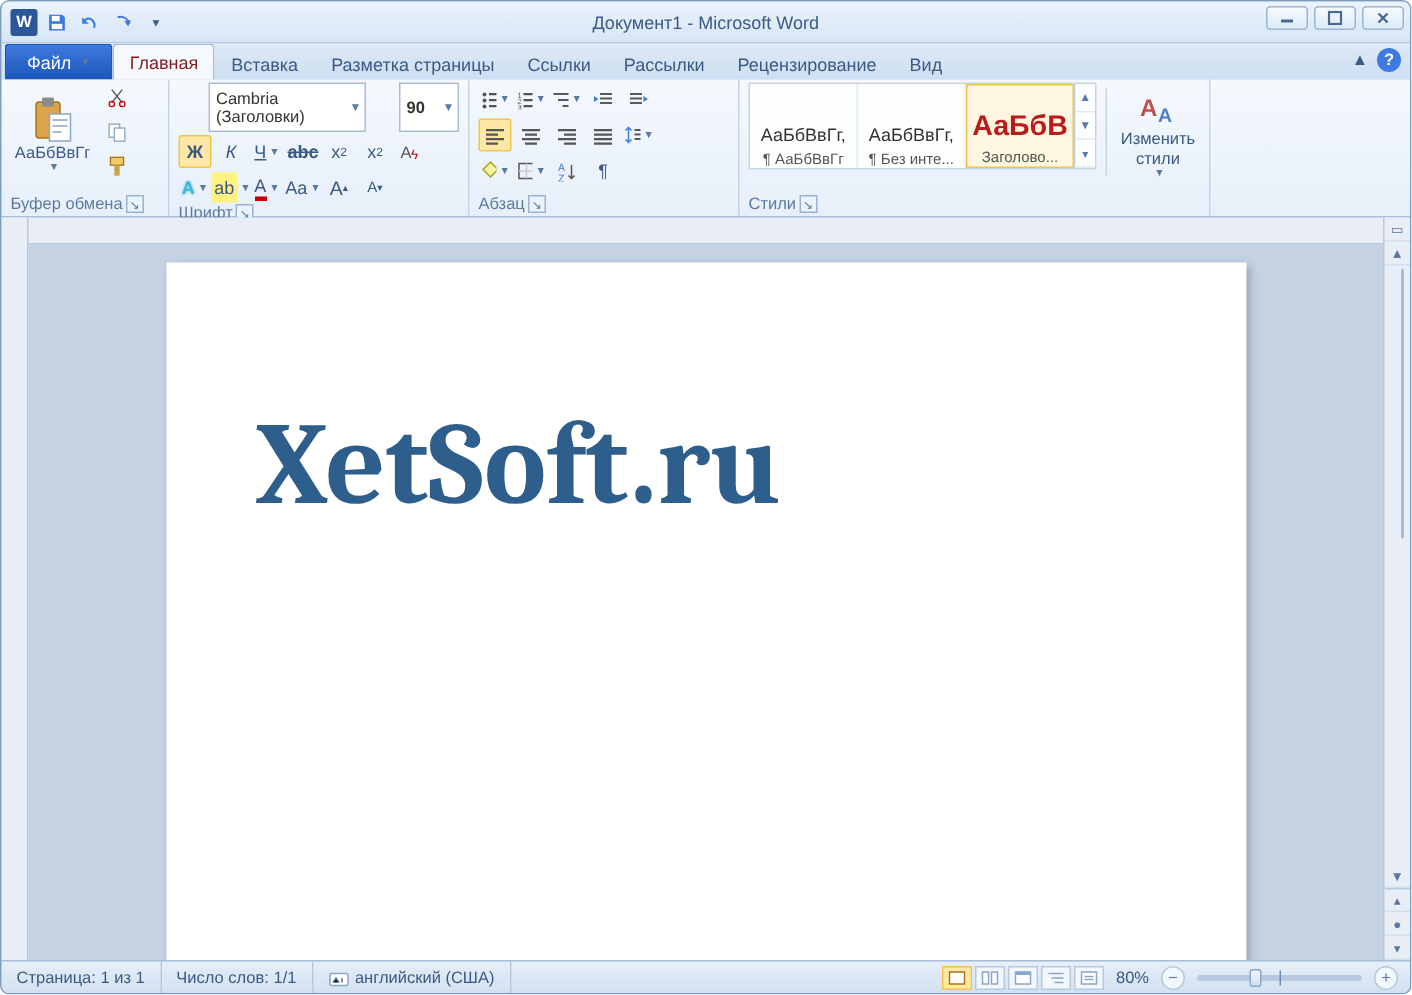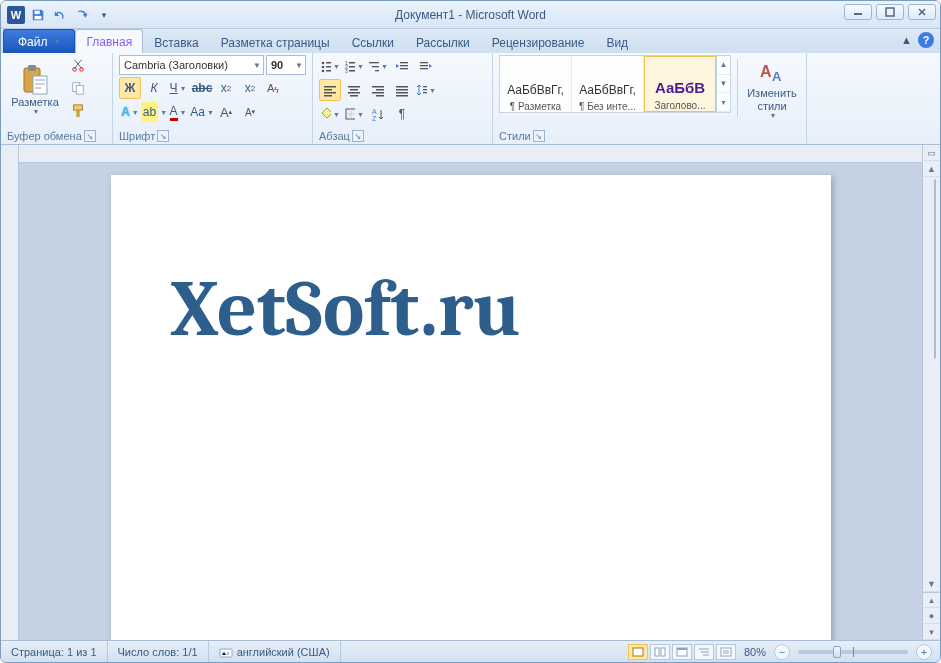--- a/index.html
+++ b/index.html
@@ -11,41 +11,41 @@
   .word-icon { width: 18px; height: 18px; background: #2b579a; color: #fff; font-weight: bold; font-size: 11px; display: flex; align-items: center; justify-content: center; border-radius: 2px; }
   .qat-btn { width: 18px; height: 18px; display: flex; align-items: center; justify-content: center; color: #3b5b84; }
   .qat-btn svg, .icon-svg { width: 14px; height: 14px; }
   .title-text { position: absolute; left: 0; right: 0; text-align: center; font-size: 12px; color: #3a5a85; pointer-events:none;}
   .win-controls { position:absolute; right: 4px; top: 3px; display: flex; gap: 4px; }
   .win-btn { width: 28px; height: 16px; border: 1px solid #9cb4cf; border-radius: 3px; background: linear-gradient(#f7fbff,#dceaf8); display:flex; align-items:center; justify-content:center; color:#4a6a92; }
   
   .tabs { height: 24px; display:flex; align-items:flex-end; background: linear-gradient(#dde9f6,#cddff1); padding-left: 2px; position: relative;}
   .file-tab { background: linear-gradient(#3e7be0,#1b55b9); color:#fff; padding: 0 14px; height:24px; font-size:12px; display:flex; align-items:center; border-top-left-radius:3px; border-top-right-radius:3px; border:1px solid #1b55b9; border-bottom:none; gap:4px;text-align:right;}
   .tab { padding: 0 10px; height:22px; font-size:12px; color:#3a5a85; display:flex; align-items:center; border:1px solid transparent; border-bottom:none; border-top-left-radius:3px; border-top-right-radius:3px;}
-  .tab.active { background:#f5f9fe; border-color:#a8bdd6; color:#8b5cf6; height:24px;}
+  .tab.active { background:#f5f9fe; border-color:#a8bdd6; color:#7f1d1d; height:24px;}
   .tabs-right { position:absolute; right:6px; top:3px; display:flex; gap:6px; align-items:center; color:#3b5b84;}
   .help-circle { width:16px; height:16px; border-radius:50%; background:#3e7be0; color:#fff; font-size:11px; font-weight:bold; display:flex; align-items:center; justify-content:center;}
   
   .ribbon { height: 92px; background: linear-gradient(#f5f9fe,#e7eff9); border-bottom:1px solid #a8bdd6; display:flex; }
   .group { border-right:1px solid #c5d5e8; display:flex; flex-direction:column; padding: 2px 6px 0 6px; }
   .group-body { flex:1; display:flex; align-items:flex-start; gap:4px;}
   .group-label { height:16px; font-size:11px; color:#5b7aa0; text-align:center; display:flex; align-items:center; gap:2px; position:relative;}
   .glauncher { width:12px; height:12px; border:1px solid #9bb3cf; background:#eaf2fb; font-size:8px; color:#5b7aa0; display:flex; align-items:center; justify-content:center;}
   .big-btn { display:flex; flex-direction:column; align-items:center; justify-content:center; width:56px; height:68px; font-size:11px; color:#3a5a85; border:1px solid transparent; border-radius:3px;}
   .vcol { display:flex; flex-direction:column; gap:4px; justify-content:center; height:66px;}
   .hrow { display:flex; gap:2px; align-items:center;}
   .smbtn { width:22px; height:22px; display:flex; align-items:center; justify-content:center; color:#3a5a85; border:1px solid transparent; border-radius:2px; font-size:12px;}
   .smbtn.sel { background:#ffe8a6; border-color:#f0c44e;}
-  .combo { height:20px; border:1px solid #a8bdd6; background:#fff; display:flex; align-items:center; font-size:11px; color:#333; padding:0 2px 0 4px;}
+  .combo { height:33px; border:1px solid #a8bdd6; background:#fff; display:flex; align-items:center; font-size:11px; color:#333; padding:0 2px 0 4px;margin-left:20px;}
   .combo .arrow { margin-left:auto; color:#5b7aa0; font-size:8px;}
   .style-gallery { display:flex; border:1px solid #c5d5e8; background:#fdfefe;}
   .style-item { width:72px; height:56px; border-right:1px solid #e2eaf4; display:flex; flex-direction:column; align-items:center; justify-content:flex-end; font-size:10px; color:#555;}
   .style-item.sel { border:1px solid #f0c44e; background:#fff6df;}
   .style-item .preview { font-size:12px; color:#333; margin-bottom:4px;}
-  .style-item.sel .preview { color:#4c1d95; font-weight:bold; font-size:15px;}
+  .style-item.sel .preview { color:#b91c1c; font-weight:bold; font-size:19px;}
   .gallery-scroll { width:14px; display:flex; flex-direction:column; border-left:1px solid #c5d5e8;}
   .gallery-scroll div { flex:1; display:flex; align-items:center; justify-content:center; font-size:8px; color:#5b7aa0; border-bottom:1px solid #e2eaf4;}
   .sep { width:1px; background:#c5d5e8; margin:4px 2px; height:58px;}
   
   .workspace { position:absolute; top:144px; bottom:22px; left:0; right:0; background:#c4d2e4; display:flex; }
   .ruler-v { width:18px; background:#e9eef6; border-right:1px solid #b7c9dd; position:relative;}
   .center-col { flex:1; position:relative; overflow:hidden;}
   .ruler-h { height:18px; background:#e9eef6; border-bottom:1px solid #b7c9dd; margin:0 0 0 0;}
   .doc-scroll { position:absolute; top:18px; bottom:0; left:0; right:0; overflow:hidden; display:flex; justify-content:center;}
   .page { width: 720px; min-height: 900px; background:#fff; margin-top:12px; box-shadow: 2px 2px 6px rgba(0,0,0,0.25); padding: 90px 60px;}
@@ -147,21 +147,21 @@
 
     <div class="group" style="width:112px;">
       <div class="group-body">
         <div class="big-btn">
           <svg width="28" height="32" viewBox="0 0 28 32">
               <rect x="3" y="4" width="16" height="24" rx="2" fill="#d9a44a" stroke="#a57520"></rect>
               <rect x="7" y="1" width="8" height="6" rx="1" fill="#8a8a8a"></rect>
               <rect x="12" y="12" width="14" height="18" fill="#fff" stroke="#8aa6c5"></rect>
               <path d="M14 16h10M14 20h10M14 24h6" stroke="#8aa6c5"></path>
             </svg>
-          <span>Разметка</span>
+          <span>АаБбВвГг</span>
           <span class="dd-caret">▼</span>
         </div>
         <div class="vcol">
           <div class="smbtn">
               <svg width="14" height="14" viewBox="0 0 16 16">
                 <path d="M4 2l8 10M12 2L4 12" stroke="#555"></path>
                 <circle cx="4" cy="13" r="2" fill="none" stroke="#c00"></circle>
                 <circle cx="12" cy="13" r="2" fill="none" stroke="#c00"></circle>
               </svg>
             </div>
@@ -376,21 +376,21 @@
           <span>Абзац</span>
           <span class="glauncher">↘</span>
         </div>
     </div>
 
     <div class="group" style="flex:0 0 auto;">
       <div class="group-body">
         <div class="style-gallery" id="style-gallery">
             <div class="style-item">
               <div class="preview">АаБбВвГг,</div>
-              <div>¶ Разметка</div>
+              <div>¶ АаБбВвГг</div>
             </div>
             <div class="style-item">
               <div class="preview">АаБбВвГг,</div>
               <div>¶ Без инте...</div>
             </div>
             <div class="style-item sel">
               <div class="preview">АаБбВ</div>
               <div>Заголово...</div>
             </div>
             <div class="gallery-scroll">

